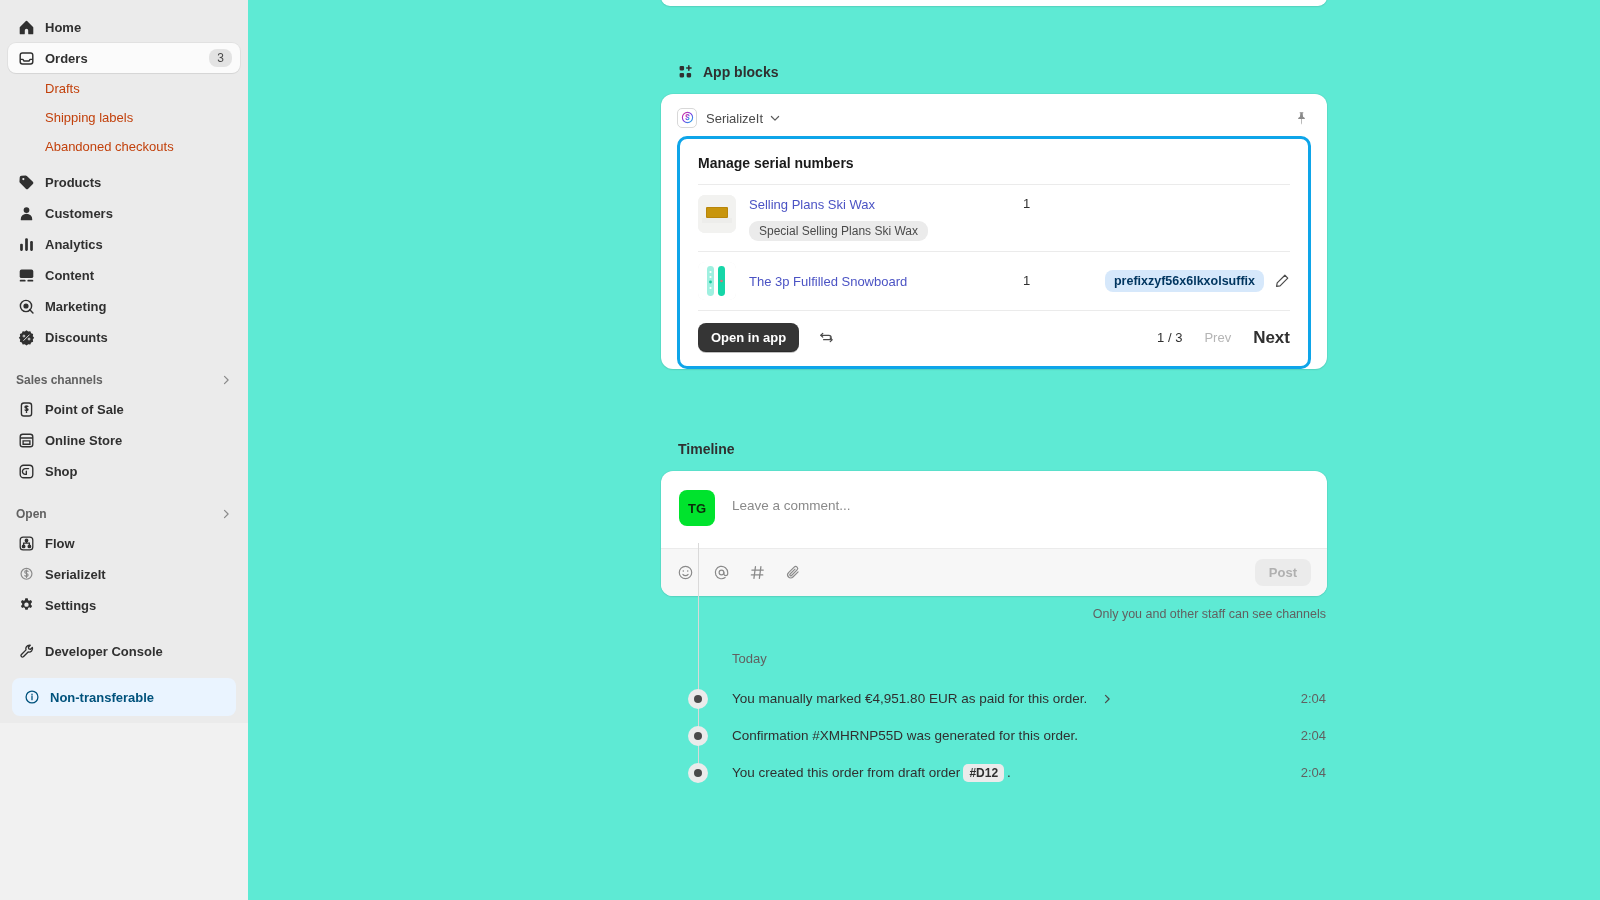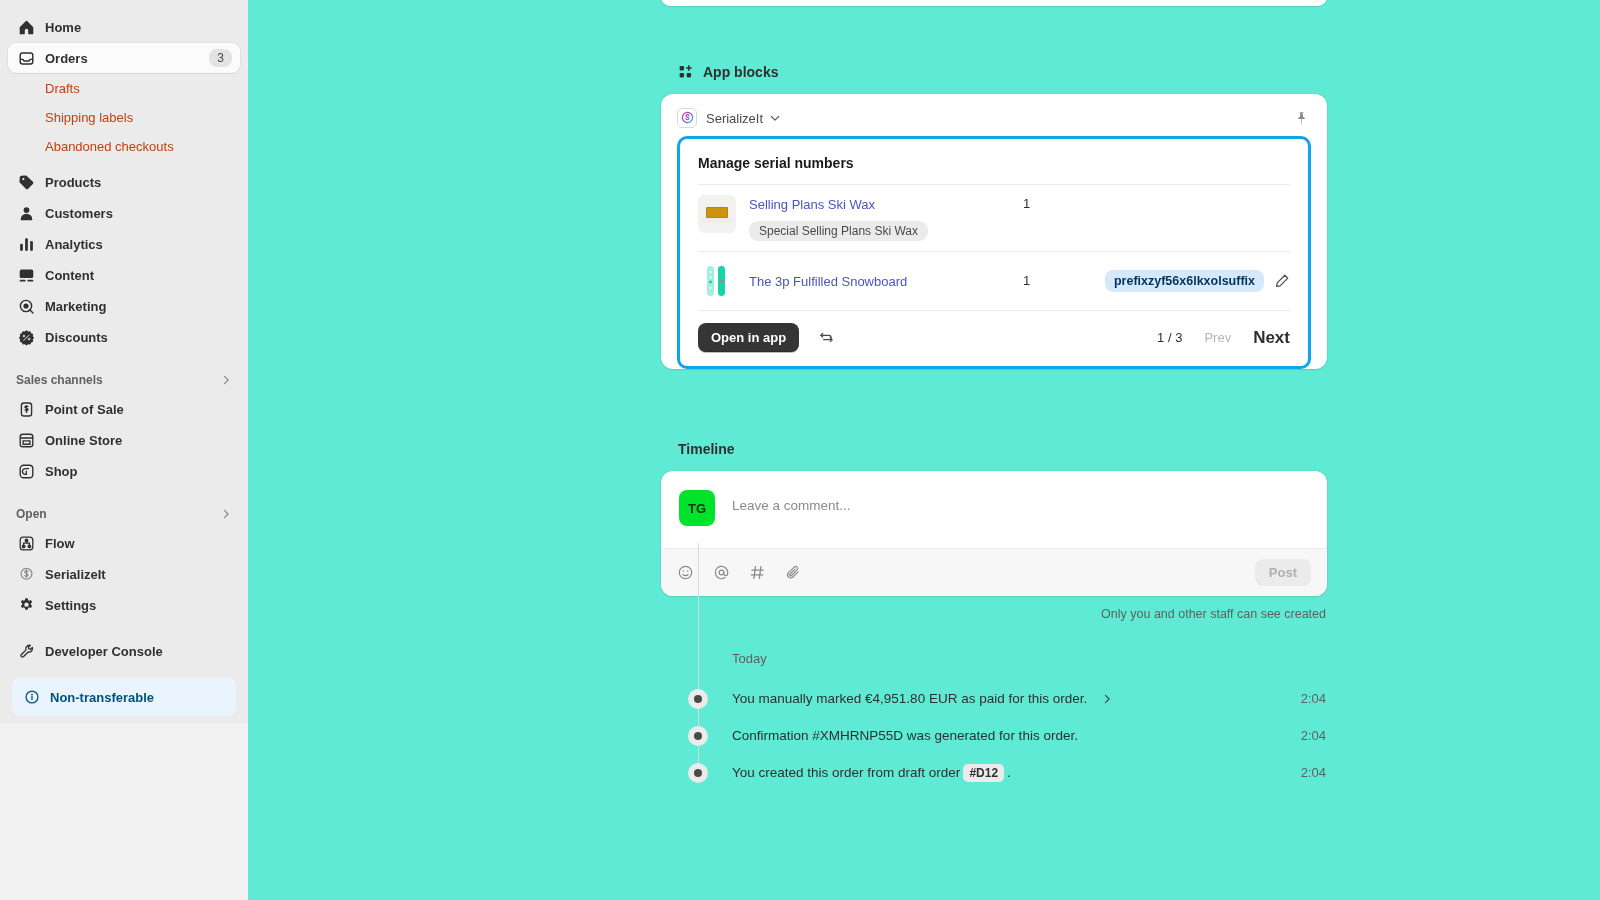--- a/index.html
+++ b/index.html
@@ -580,21 +580,21 @@
               <span>
                 <svg width="17" height="17" viewBox="0 0 20 20" fill="none" stroke="#8a8a8a" stroke-width="1.4" stroke-linecap="round" stroke-linejoin="round">
                     <path d="M15.4 9.2 9.3 15.3a3.6 3.6 0 0 1-5.1-5.1l6.6-6.6a2.4 2.4 0 0 1 3.4 3.4l-6.5 6.5a1.2 1.2 0 0 1-1.7-1.7l5.8-5.8"></path>
                   </svg>
               </span>
             </div>
             <button class="btn-post">Post</button>
           </div>
         </div>
 
-        <div class="privacy-note">Only you and other staff can see created</div>
+        <div class="privacy-note">Only you and other staff can see channels</div>
 
         <div class="events">
           <div class="rail"></div>
 
           <div class="day-label">Today</div>
 
           <div class="event">
             <span class="dot-wrap">
                 <span class="dot"></span>
               </span>

